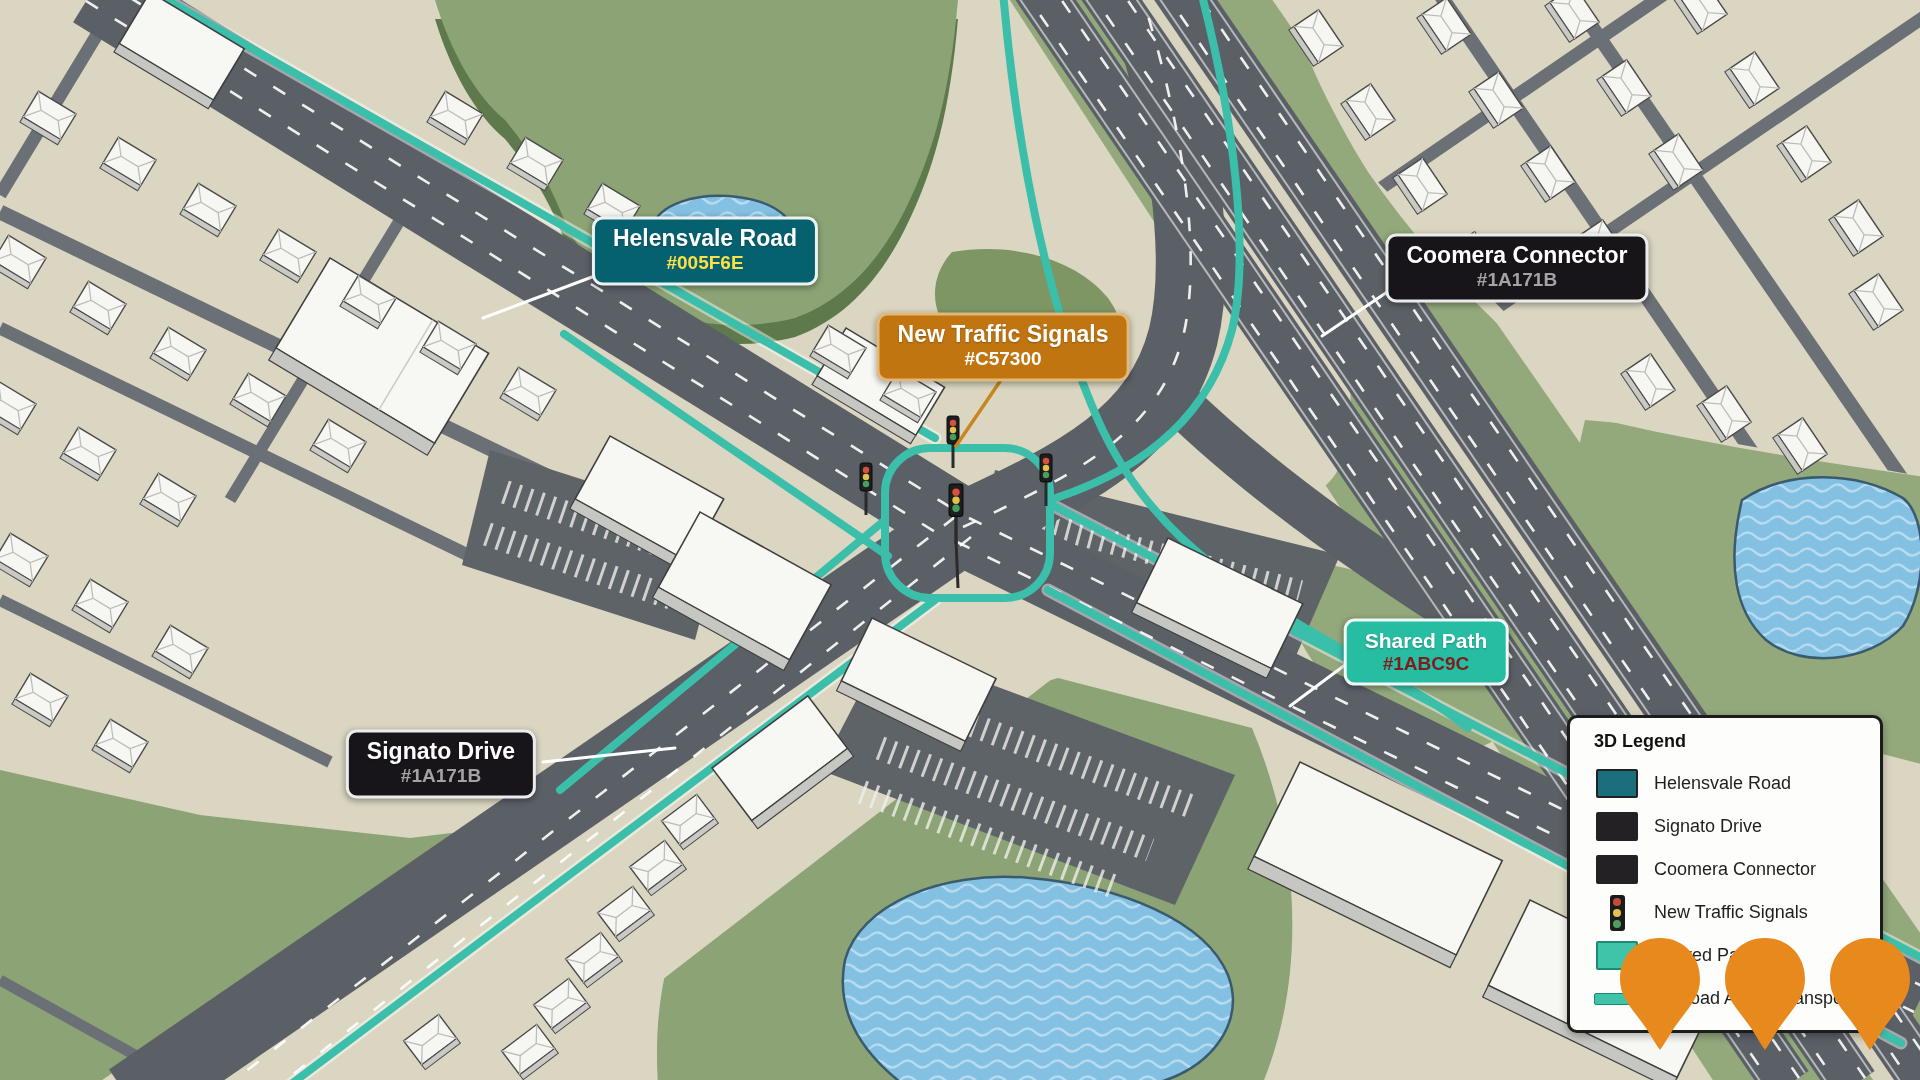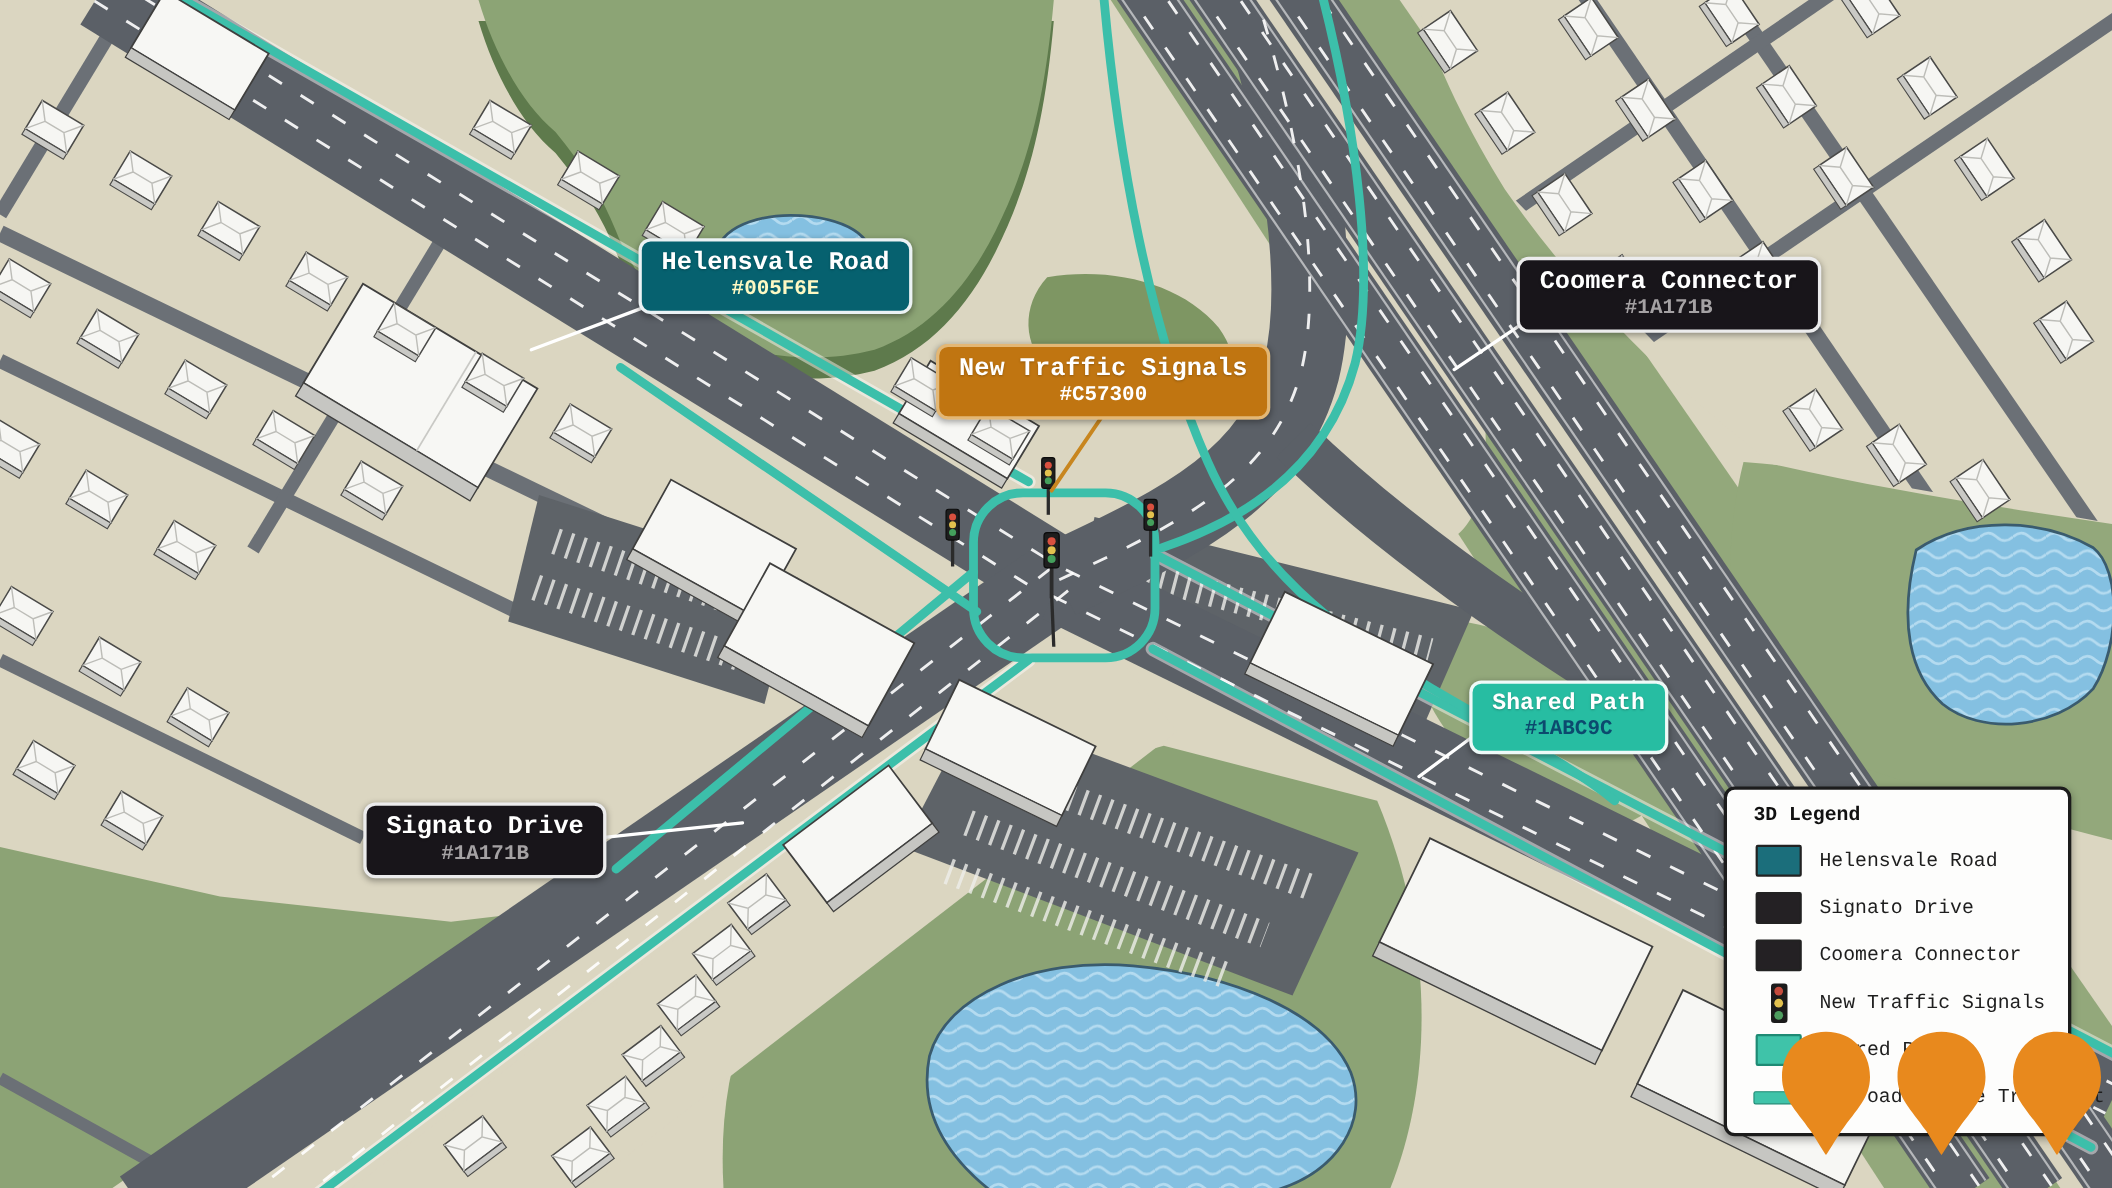--- a/index.html
+++ b/index.html
@@ -1,33 +1,33 @@
 <!DOCTYPE html>
 <html><head>
 <meta charset="utf-8">
 <style>
   html,body{margin:0;padding:0;background:#222;}
   .stage{position:relative;width:1920px;height:1080px;overflow:hidden;
-         font-family:Liberation Mono, monospace;background:#DBD6C1;}
+         font-family:Liberation Sans, sans-serif;background:#DBD6C1;}
   .stage svg.scene{position:absolute;left:0;top:0;}
   
   .map-label{position:absolute;transform:translate(-50%,-50%);text-align:center;
     padding:7px 18px 9px;border-radius:11px;border:3px solid rgba(255,255,255,.92);
     box-shadow:0 2px 6px rgba(0,0,0,.35);z-index:20;line-height:1.12;white-space:nowrap;}
   .map-label .t{display:block;font-weight:bold;font-size:23px;color:#FFFFFF;
     text-shadow:0 1px 2px rgba(0,0,0,.25);}
   .map-label .c{display:block;font-weight:bold;font-size:19px;}
   .lbl-helensvale{background:#06616F;}
-  .lbl-helensvale .c{color:#fef9c3;}
+  .lbl-helensvale .c{color:#fde047;}
   .lbl-coomera{background:#18151A;}
   .lbl-coomera .c{color:#A5A2A4;}
   .lbl-signals{background:#C07511;border-color:rgba(255,236,200,.55);}
   .lbl-signals .c{color:#ffffff;}
   .lbl-shared{background:#27BDA2;}
-  .lbl-shared .c{color:#0c4a6e;}
+  .lbl-shared .c{color:#7f1d1d;}
   .lbl-signato{background:#18151A;}
   .lbl-signato .c{color:#A5A2A4;}
   
   .legend{position:absolute;left:1567px;top:715px;width:316px;height:318px;
     background:#FDFDFC;border:3px solid #1C1C1C;border-radius:10px;
     box-sizing:border-box;padding:12px 0 0 24px;z-index:30;
     box-shadow:0 3px 8px rgba(0,0,0,.3);}
   .legend .lg-title{font-size:18px;font-weight:bold;color:#111;margin:1px 0 10px;}
   .lg-row{display:flex;align-items:center;height:43px;}
   .lg-sw{width:46px;min-width:46px;display:flex;justify-content:center;}

